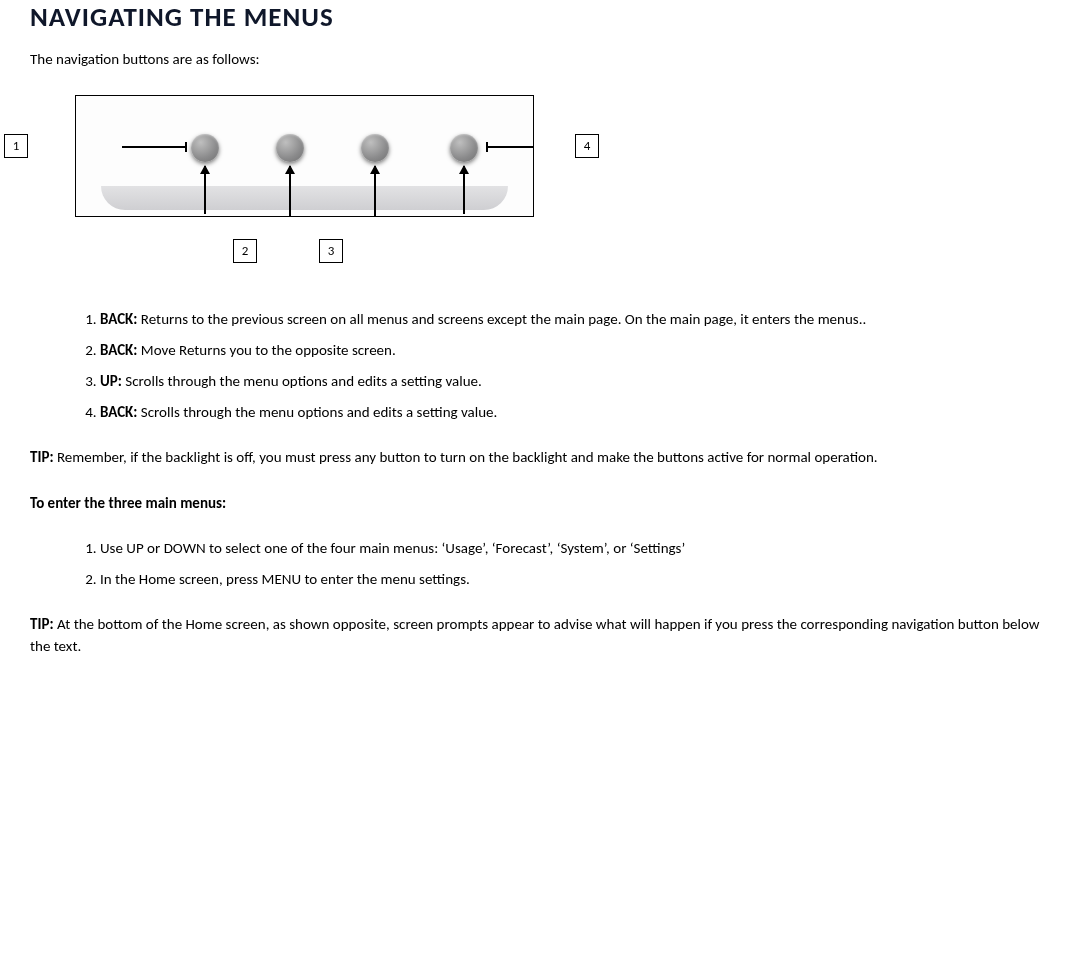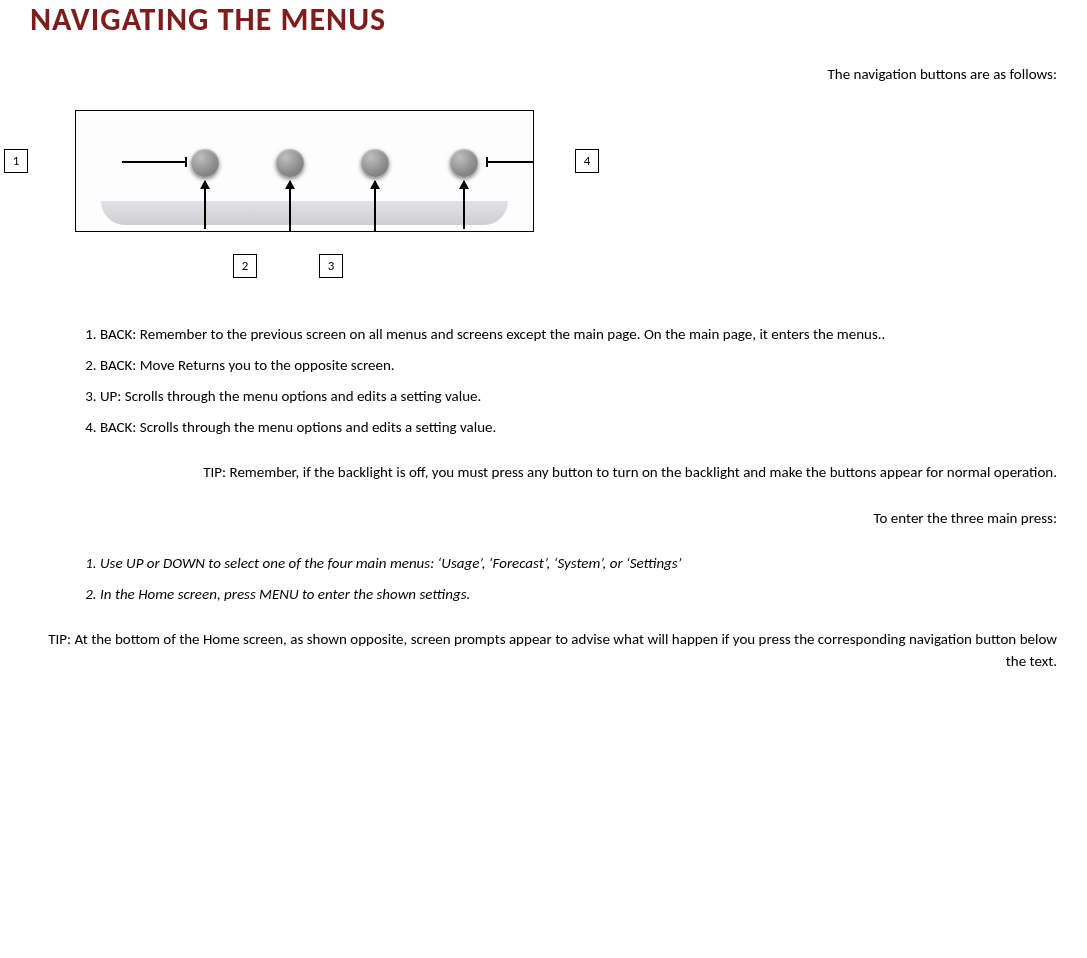--- a/index.html
+++ b/index.html
@@ -5,25 +5,25 @@
   body {
     font-family: Calibri, Arial, sans-serif;
     font-size: 15px;
     color: #000;
     margin: 0;
     padding: 0 30px 40px 30px;
     width: 1027px;
     position: relative;
   }
   h1 {
-    color: #7f1d1d;
+    color: #0f172a;
     font-weight: bold;
-    font-size: 32px;
+    font-size: 27px;
     letter-spacing: 1px;
-    margin: 0 0 25px 0;
+    margin: 0 0 16px 0;
   }
   .image-area {
     position: relative;
     margin: 12px 0 34px 0;
     height: 180px;
   }
   .device-photo {
     position: absolute;
     left: 45px;
     top: 0;
@@ -109,35 +109,33 @@
     margin-bottom: 10px;
     line-height: 1.4;
   }
   ol.steps {
     margin: 6px 0 24px 50px;
     padding-left: 20px;
   }
   ol.steps li {
     margin-bottom: 10px;
     line-height: 1.4;
-    font-style: italic;
   }
   p.body {
     margin: 0 0 24px 0;
     line-height: 1.45;
-    text-align: right;
   }
   .page-num {
     position: absolute;
     left: 0; right: 0;
     text-align: center;
     bottom: -20px;
     font-size: 14px;
   }
-  strong { font-weight: normal; }
+  strong { font-weight: bold; }
 </style>
 </head>
 <body>
 
 <h1>NAVIGATING THE MENUS</h1>
 
 <p class="body">The navigation buttons are as follows:</p>
 
 <div class="image-area">
   <div class="device-photo">
@@ -154,30 +152,30 @@
     <div class="bracket-left"></div>
     <div class="bracket-right"></div>
   </div>
   <div class="label-box l1">1</div>
   <div class="label-box l2">2</div>
   <div class="label-box l3">3</div>
   <div class="label-box l4">4</div>
 </div>
 
 <ol class="buttons">
-  <li><strong>BACK:</strong><span> Remember to the previous screen on all menus and screens except the main page. On the main page, it enters the menus..</span></li>
+  <li><strong>BACK:</strong><span> Returns to the previous screen on all menus and screens except the main page. On the main page, it enters the menus..</span></li>
   <li><strong>BACK:</strong><span> Move Returns you to the opposite screen.</span></li>
   <li><strong>UP:</strong><span> Scrolls through the menu options and edits a setting value.</span></li>
   <li><strong>BACK:</strong><span> Scrolls through the menu options and edits a setting value.</span></li>
 </ol>
 
-<p class="body"><strong>TIP:</strong><span> Remember, if the backlight is off, you must press any button to turn on the backlight and make the buttons appear for normal operation.</span></p>
+<p class="body"><strong>TIP:</strong><span> Remember, if the backlight is off, you must press any button to turn on the backlight and make the buttons active for normal operation.</span></p>
 
-<p class="body"><strong>To enter the three main press:</strong></p>
+<p class="body"><strong>To enter the three main menus:</strong></p>
 
 <ol class="steps">
   <li>Use UP or DOWN to select one of the four main menus: ‘Usage’, ‘Forecast’, ‘System’, or ‘Settings’</li>
-  <li>In the Home screen, press MENU to enter the shown settings.</li>
+  <li>In the Home screen, press MENU to enter the menu settings.</li>
 </ol>
 
 <p class="body"><strong>TIP:</strong><span> At the bottom of the Home screen, as shown opposite, screen prompts appear to advise what will happen if you press the corresponding navigation button below the text.</span></p>
 
 <div class="page-num">8</div>
 
 </body></html>

